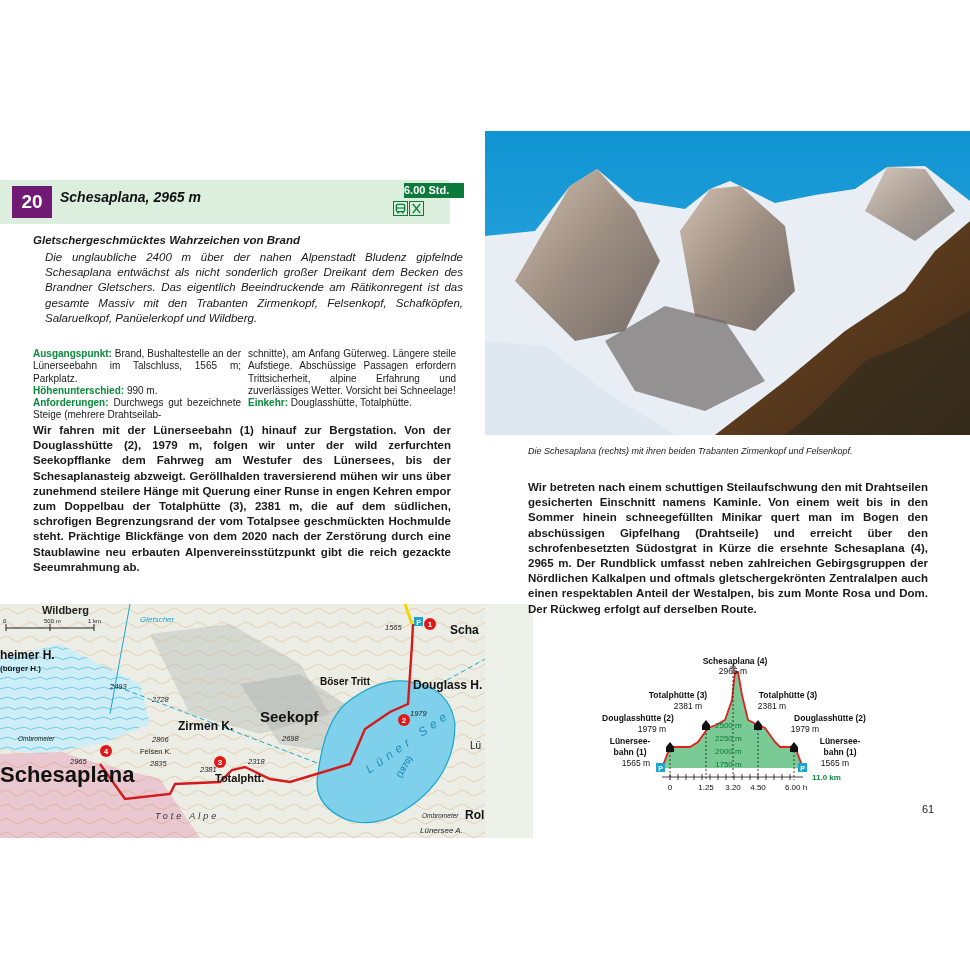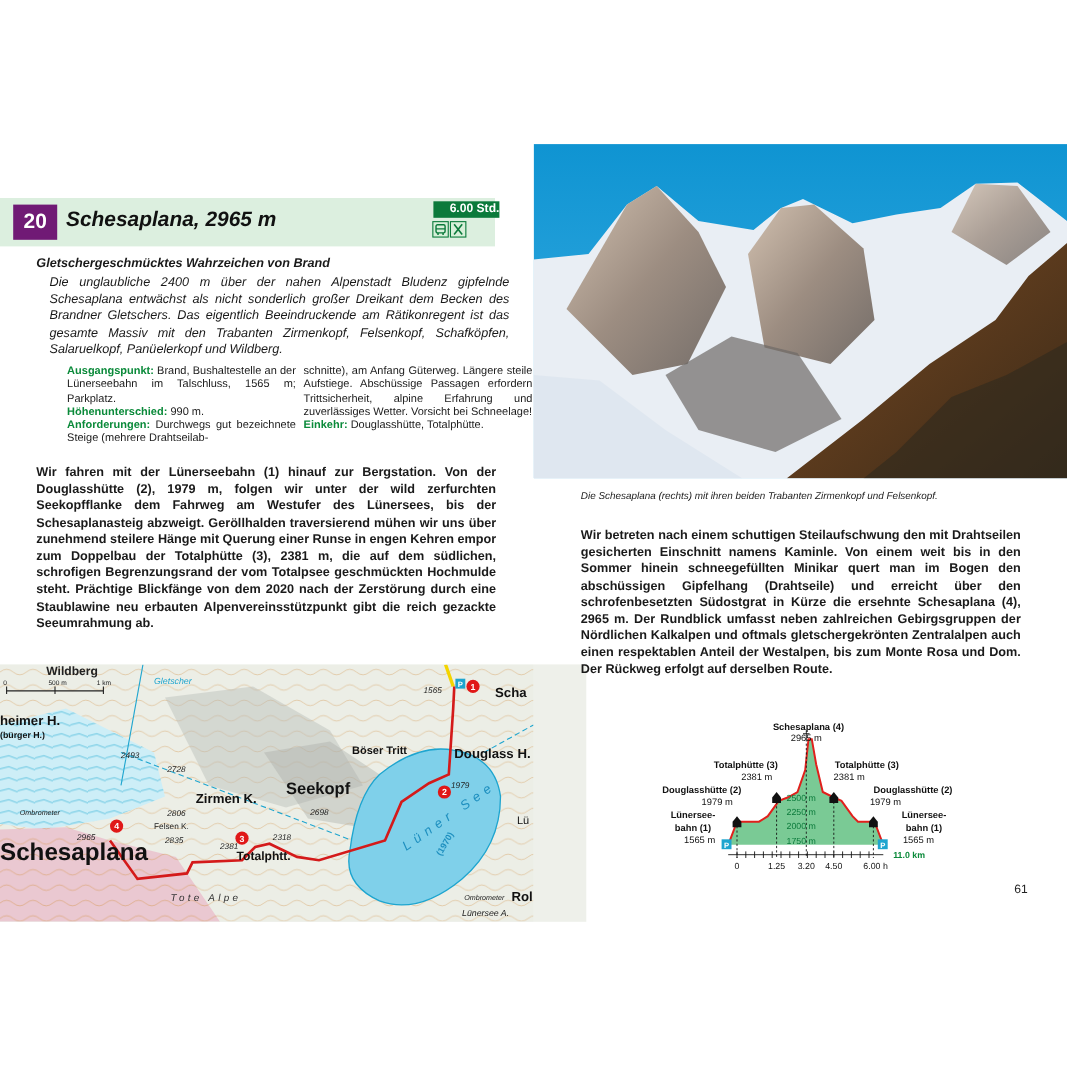--- a/index.html
+++ b/index.html
@@ -1,27 +1,27 @@
 <!DOCTYPE html>
 <html><head>
 <meta charset="utf-8">
 <style>
   html,body{margin:0;padding:0;background:#fff;}
   body{width:970px;height:970px;position:relative;overflow:hidden;font-family:"Liberation Sans",sans-serif;color:#1a1a1a;}
   .abs{position:absolute;}
   
   .hdr{left:0;top:180px;width:450px;height:44px;background:#dcefdf;}
   .num{left:12px;top:186px;width:40px;height:32px;background:#701a75;color:#fff;font-weight:bold;font-size:19px;display:flex;align-items:center;justify-content:center;}
-  .title{left:60px;top:189px;font-size:19px;font-weight:bold;font-style:italic;color:#111;}
-  .dur{left:394px;top:183px;width:60px;height:15px;background:#0b7a3b;color:#fff;font-size:11px;font-weight:bold;text-align:right;line-height:15px;}
+  .title{left:60px;top:189px;font-size:14px;font-weight:bold;font-style:italic;color:#111;}
+  .dur{left:404px;top:183px;width:60px;height:15px;background:#0b7a3b;color:#fff;font-size:11px;font-weight:bold;text-align:left;line-height:15px;}
   .icons{left:393px;top:201px;display:flex;gap:1px;}
   .ico{width:15px;height:15px;border:1.5px solid #0b7a3b;box-sizing:border-box;background:#d7efd9;display:flex;align-items:center;justify-content:center;}
   .subtitle{left:33px;top:234px;font-size:11.5px;font-weight:bold;font-style:italic;}
   .intro{left:33px;top:250px;width:418px;font-size:11.5px;font-style:italic;line-height:15.2px;text-align:justify;margin-left:12px;}
-  .facts{top:332px;width:208px;font-size:10px;line-height:12.3px;text-align:justify;margin-left:28px;}
+  .facts{top:348px;width:208px;font-size:10px;line-height:12.3px;text-align:justify;}
   .facts b{color:#0b8a3a;}
   .body{left:33px;top:423px;width:418px;font-size:11.5px;line-height:15.2px;text-align:justify;}
   .p{margin:0;font-weight:bold;}
   
   .map{left:0;top:604px;width:485px;height:234px;overflow:hidden;background:#eef0ea;padding-left:48px;}
   
   .photo{left:485px;top:131px;width:485px;height:304px;overflow:hidden;}
   .caption{left:528px;top:446px;font-size:9px;font-style:italic;color:#222;}
   .rbody{left:528px;top:480px;width:400px;font-size:11.5px;line-height:15.2px;text-align:justify;}
   .page{left:922px;top:803px;font-size:11px;color:#222;}

